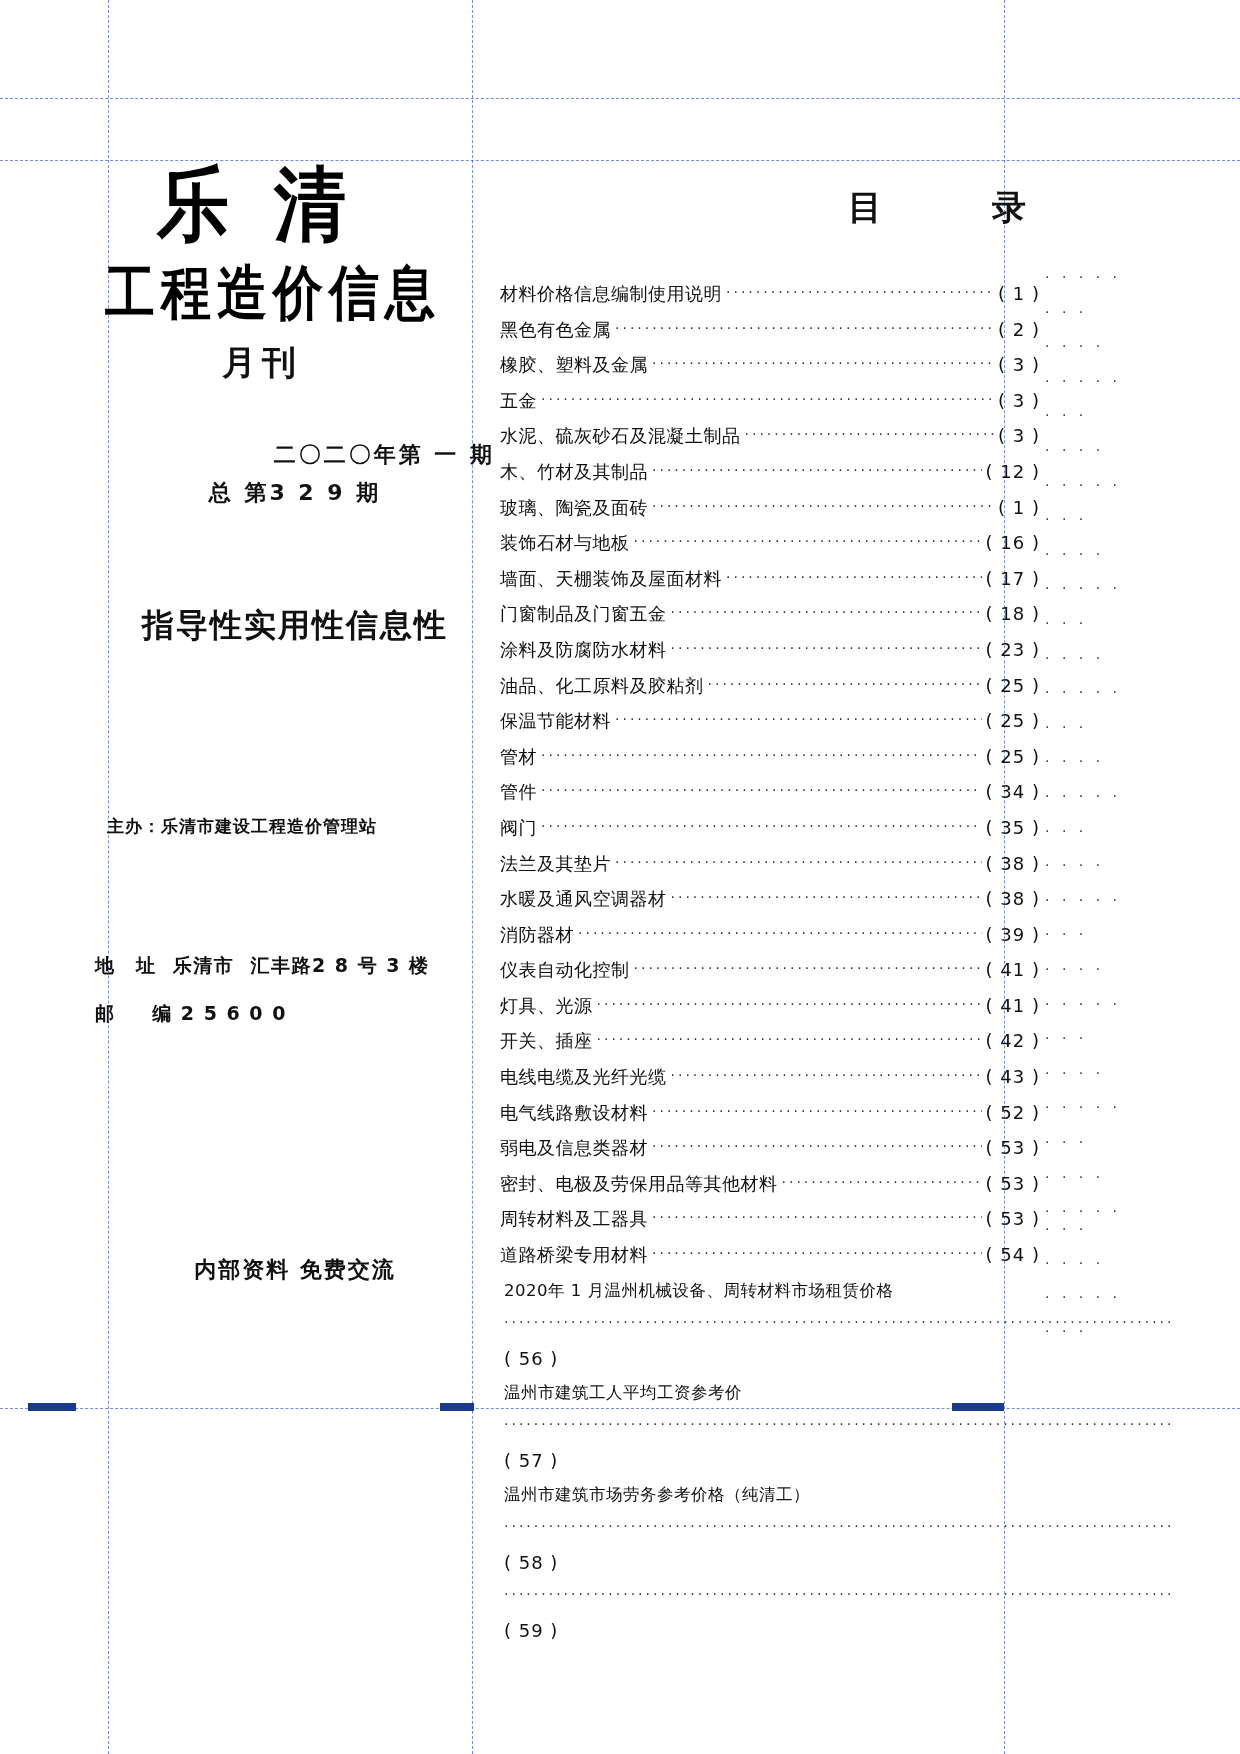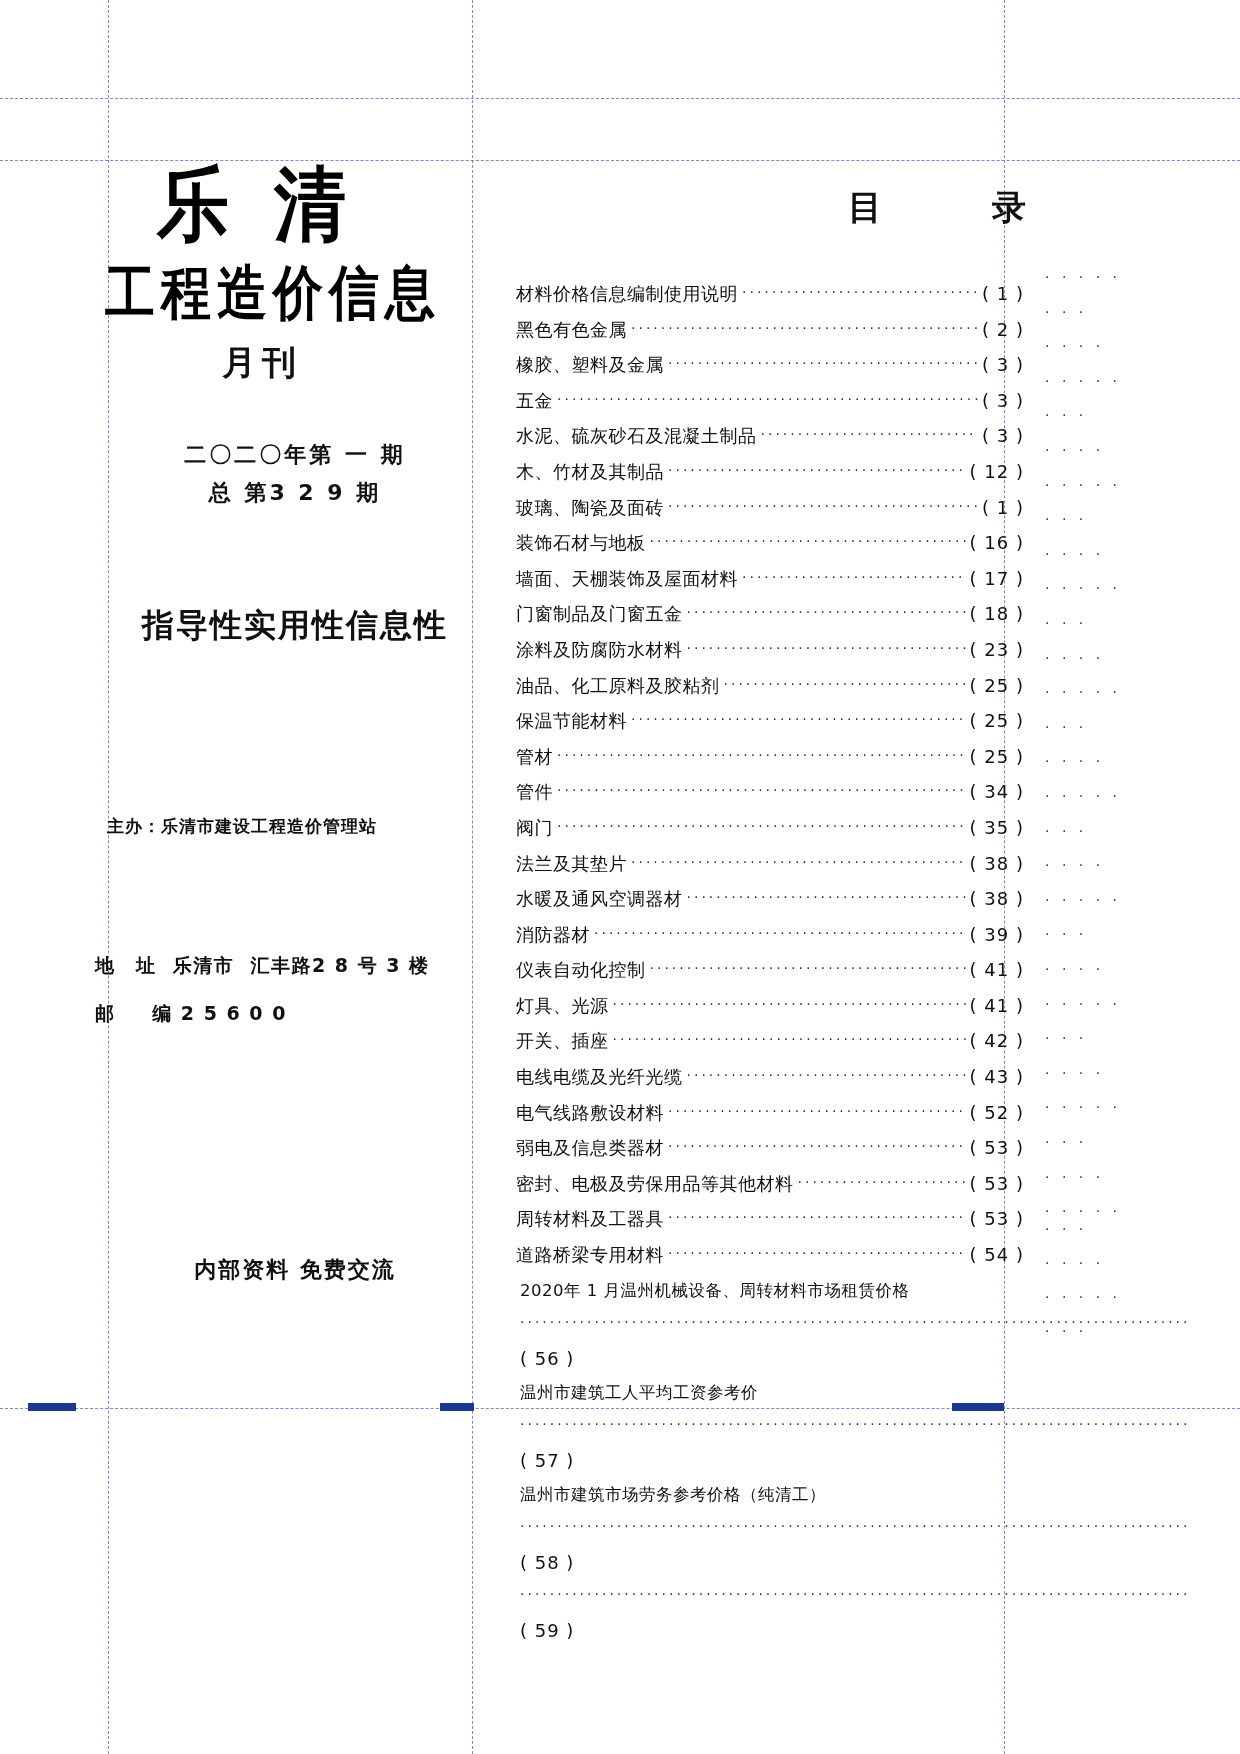--- a/index.html
+++ b/index.html
@@ -80,21 +80,21 @@
   }
   .issue-line {
     position: absolute;
     width: 100%;
     text-align: center;
     font-family: "DejaVu Sans", sans-serif;
     font-weight: bold;
     font-size: 22px;
     letter-spacing: 3px;
   }
-  .issue-1 { top: 300px; }
+  .issue-1 { top: 300px; text-align: right; }
   .issue-2 { top: 338px; }
 
   .slogan {
     position: absolute;
     top: 464px;
     width: 100%;
     text-align: center;
     font-family: "DejaVu Sans", sans-serif;
     font-weight: bold;
     font-size: 32px;
@@ -145,21 +145,21 @@
     font-family: "DejaVu Sans", sans-serif;
     font-weight: bold;
     font-size: 34px;
     letter-spacing: 14px;
     text-align: right;
     padding-left: 60px;
     margin-bottom: 46px;
   }
   .toc-list {
     list-style: none;
-    margin: 16px;
+    margin: 0;
     padding: 0;
     text-align: right;
   }
   .toc-row {
     display: flex;
     align-items: baseline;
     font-size: 18px;
     line-height: 34.6px;
     white-space: nowrap;
     font-family: "DejaVu Sans", sans-serif;

